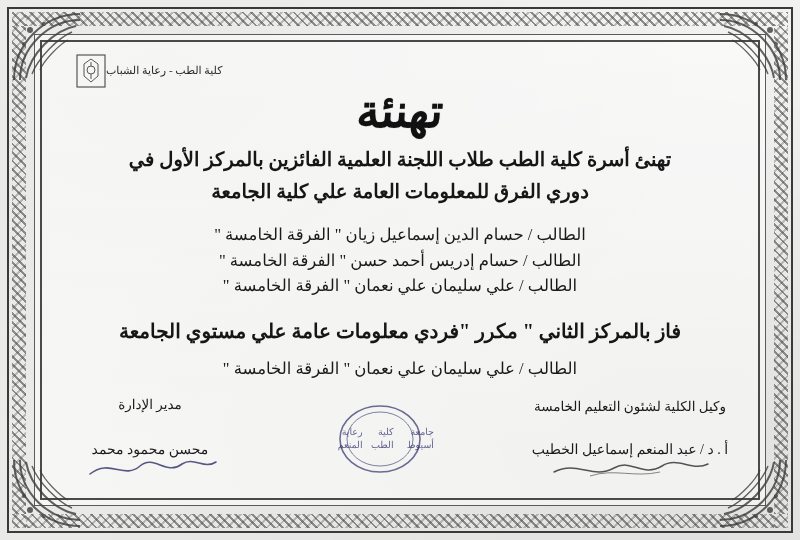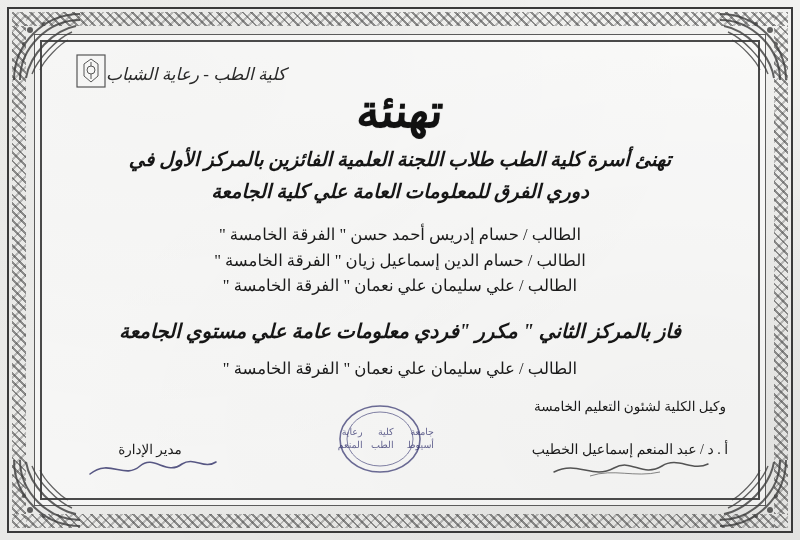--- a/index.html
+++ b/index.html
@@ -96,26 +96,25 @@
     justify-content: flex-start;
     height: 44px;
   }
   .uni-logo {
     width: 30px; height: 34px;
     margin-left: 6px;
     opacity: 0.85;
   }
   .uni-logo svg { width: 100%; height: 100%; display: block; }
   .faculty-line {
-    font-size: 17px;
+    font-size: 11px;
     color: #2a2a2a;
     letter-spacing: 0.3px;
     margin-top: 10px;
     white-space: nowrap;
-    font-style: italic;
   }
 
   .headline {
     text-align: center;
     margin-top: -14px;
     margin-bottom: 6px;
     font-family: "DejaVu Serif", "Liberation Serif", serif;
     font-size: 46px;
     font-weight: bold;
     color: #111;
@@ -124,21 +123,20 @@
     text-shadow: 0 0 1px rgba(0,0,0,0.35);
   }
 
   .para {
     text-align: center;
     font-size: 19.5px;
     font-weight: bold;
     line-height: 1.65;
     color: #161616;
     margin: 4px 0 2px 0;
-    font-style: italic;
   }
   .para.second { margin-top: -2px; }
 
   .names {
     margin-top: 14px;
     margin-bottom: 6px;
   }
   .name-line {
     text-align: center;
     font-size: 16.5px;
@@ -292,35 +290,36 @@
       </div>
       <div class="faculty-line">كلية الطب - رعاية الشباب</div>
     </div>
 
     <div class="headline">تهنئة</div>
 
     <div class="para">تهنئ أسرة كلية الطب طلاب اللجنة العلمية الفائزين بالمركز الأول في</div>
     <div class="para second">دوري الفرق للمعلومات العامة علي كلية الجامعة</div>
 
     <div class="names">
+      <div class="name-line">الطالب / حسام الدين إسماعيل زيان " الفرقة الخامسة "</div>
       <div class="name-line">الطالب / حسام إدريس أحمد حسن " الفرقة الخامسة "</div>
-      <div class="name-line">الطالب / حسام الدين إسماعيل زيان " الفرقة الخامسة "</div>
       <div class="name-line">الطالب / علي سليمان علي نعمان " الفرقة الخامسة "</div>
     </div>
 
     <div class="para winner">فاز بالمركز الثاني " مكرر "فردي معلومات عامة علي مستوي الجامعة</div>
 
     <div class="names second-place">
       <div class="name-line">الطالب / علي سليمان علي نعمان " الفرقة الخامسة "</div>
     </div>
 
     <div class="signatures">
 
       <div class="sig-block right">
         <div class="title">مدير الإدارة</div>
+        <div class="person">محسن محمود محمد</div>
         <div class="sig-scribble">
           <svg viewBox="0 0 160 26" aria-hidden="true">
             <path d="M20 18 C40 2 54 24 70 10 C84 -2 96 20 112 8 C124 0 134 14 146 6" fill="none" stroke="#23235e" stroke-width="1.6" stroke-linecap="round"></path>
           </svg>
         </div>
       </div>
 
       <div class="stamp">
         <svg viewBox="0 0 108 86" aria-hidden="true">
           <ellipse cx="54" cy="43" rx="40" ry="33" fill="none" stroke="#2f2f6b" stroke-width="1.6" opacity="0.7"></ellipse>

